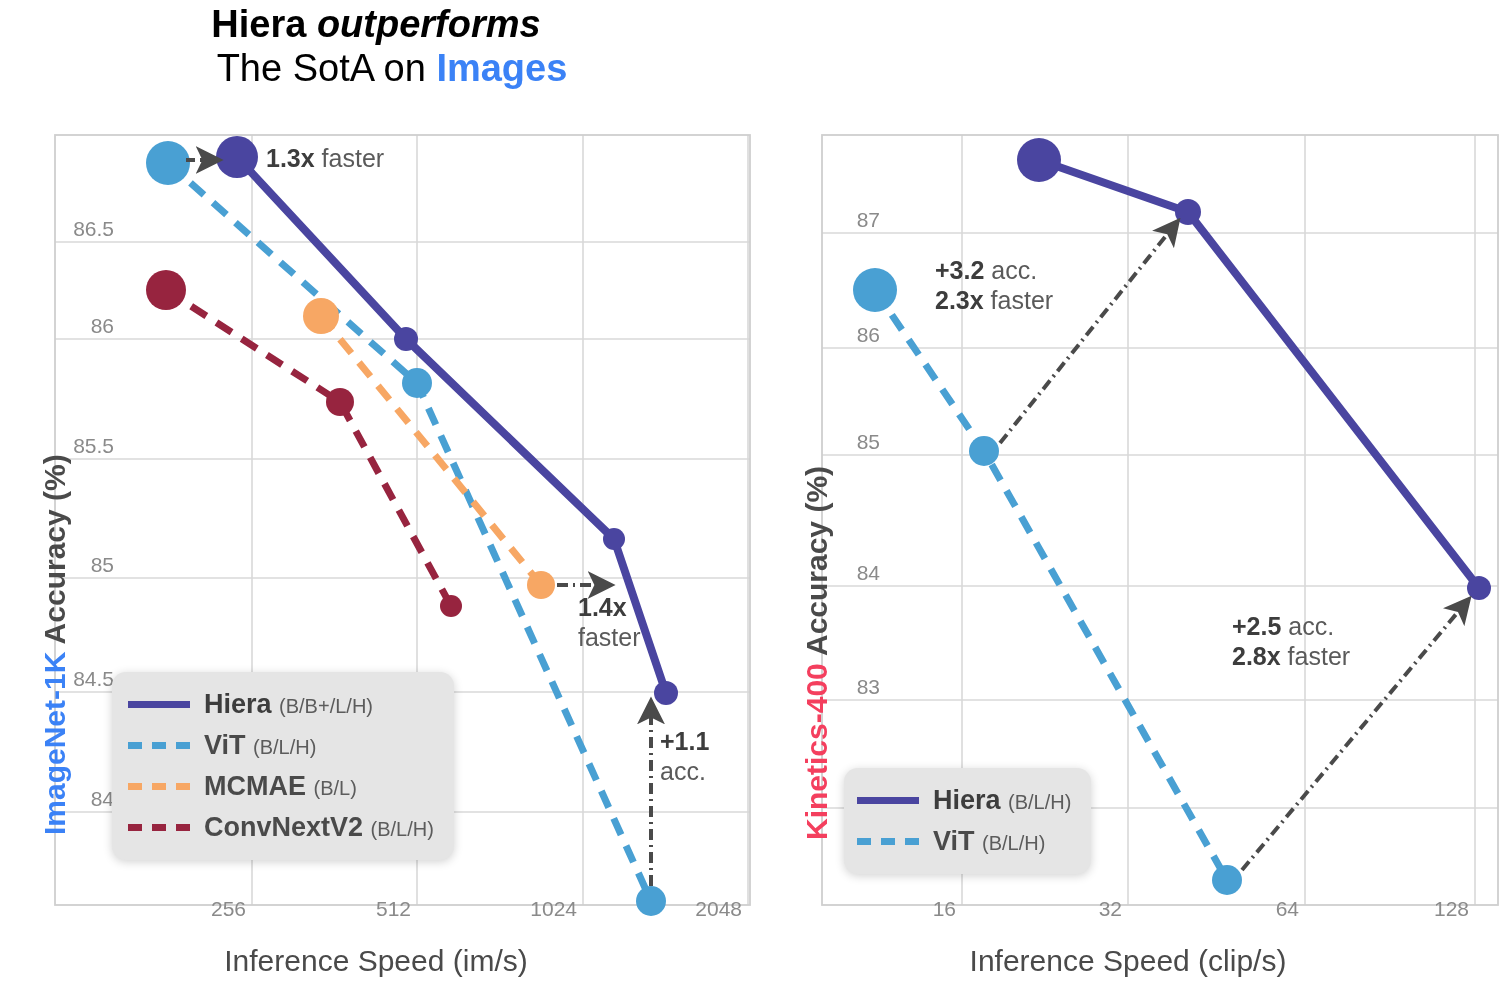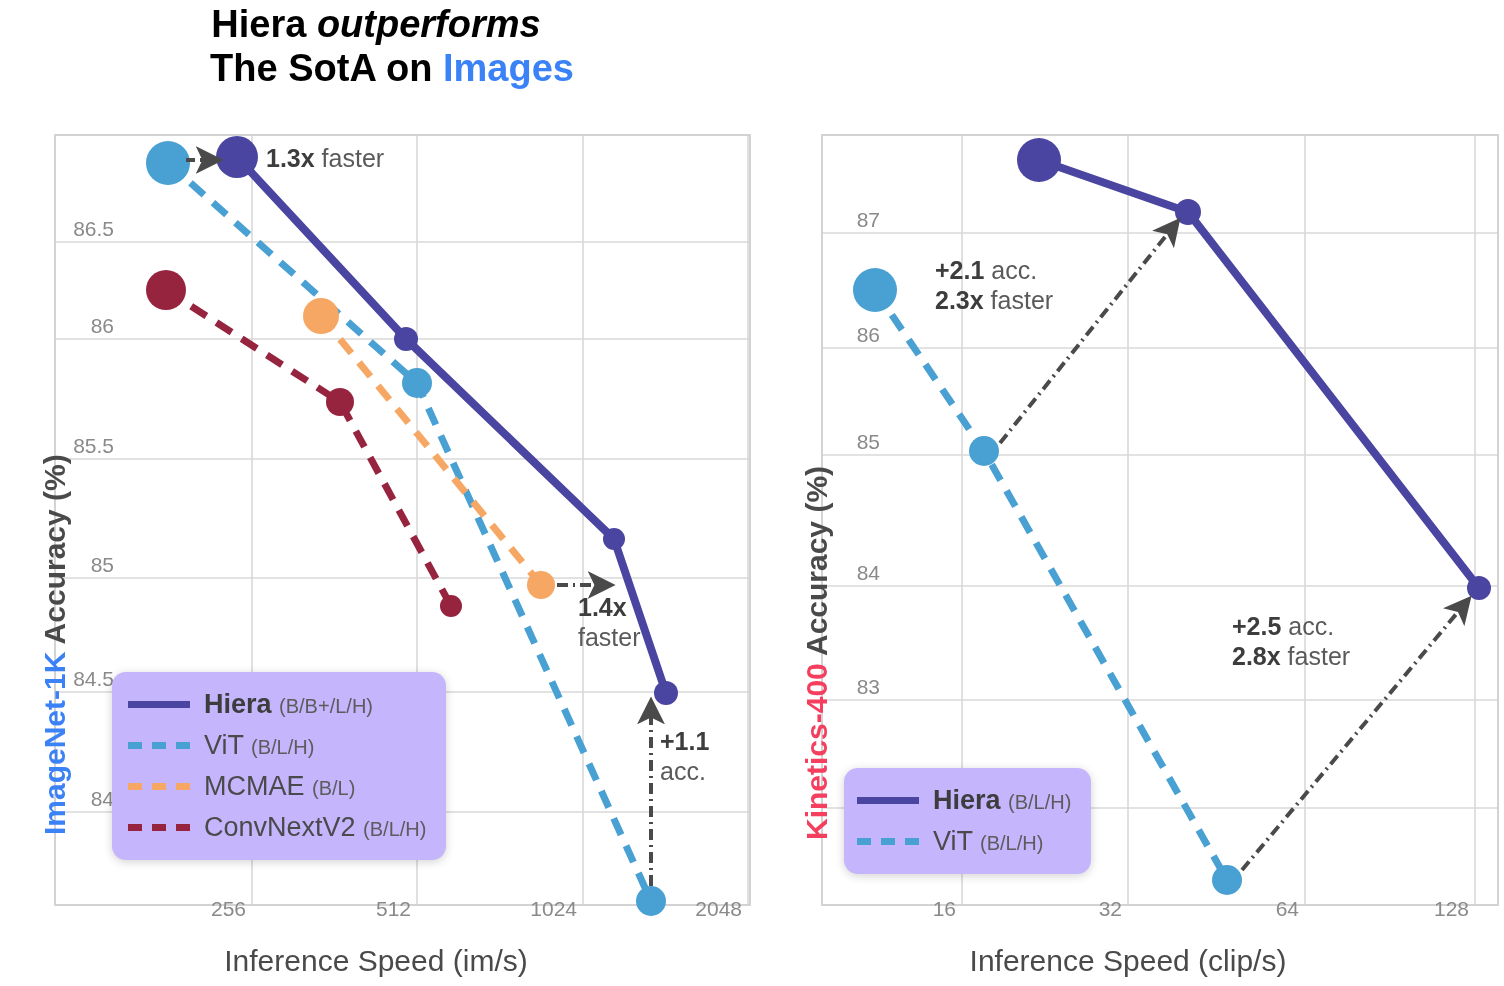--- a/index.html
+++ b/index.html
@@ -4,43 +4,43 @@
 <style>
   html,body{margin:0;padding:0;background:#ffffff;}
   body{width:1504px;height:986px;font-family:"Liberation Sans",sans-serif;overflow:hidden;}
   .page{position:relative;width:1504px;height:704px;}
   .panel{position:absolute;top:0;height:986px;width:752px;}
   .panel.left{left:0;}
   .panel.right{left:752px;}
   .title{position:absolute;left:0;width:752px;top:2px;text-align:center;
          font-size:38px;line-height:44px;color:#000;font-weight:700;}
   .title .ital{font-style:italic;font-weight:700;}
-  .title .plain{font-weight:700;font-style:normal;margin-left:32px;}
+  .title .plain{font-weight:400;font-style:normal;margin-left:32px;}
   .title .accent-img{color:#3b82f6;font-weight:700;font-style:normal;}
   .title .accent-vid{color:#f43f5e;font-weight:700;font-style:normal;}
   .plot{position:absolute;}
   svg{display:block;overflow:visible;}
   .grid-line{stroke:#d9d9d9;stroke-width:1.6;}
   .axis-border{stroke:#cfcfcf;stroke-width:1.8;fill:none;}
   .ticklabel{fill:#8a8a8a;font-size:21px;font-family:"Liberation Sans",sans-serif;}
   .ylab-wrap{position:absolute;transform-origin:0 0;}
   .axis-title{font-size:30px;font-weight:700;color:#4a4a4a;white-space:nowrap;
               font-family:"Liberation Sans",sans-serif;}
   .axis-title .ds-img{color:#3b82f6;}
   .axis-title .ds-vid{color:#f43f5e;}
   .xaxis-title{position:absolute;width:752px;left:0;text-align:center;bottom:8px;
                font-size:30px;font-weight:400;color:#4a4a4a;}
   .anno{position:absolute;font-size:25px;color:#5a5a5a;white-space:nowrap;line-height:30px;}
   .anno b{color:#3d3d3d;font-weight:700;}
-  .legend{position:absolute;background:#c4b5fd;border-radius:14px;
+  .legend{position:absolute;background:#e5e5e5;border-radius:14px;
           box-shadow:0 2px 10px rgba(0,0,0,0.18);padding:12px 20px 12px 16px;}
   .legend-row{display:flex;align-items:center;height:41px;}
   .legend-swatch{width:62px;height:0;margin-right:14px;flex:0 0 62px;}
   .legend-text{font-size:27px;color:#4a4a4a;white-space:nowrap;}
-  .legend-text .nm{font-weight:400;}
+  .legend-text .nm{font-weight:700;}
   .legend-text .nm.bold{font-weight:700;color:#3d3d3d;}
   .legend-text .variant{font-size:20px;color:#5c5c5c;}
 </style>
 </head>
 <body>
 
 <div class="page">
 
   <div class="panel left">
     <div class="title">
@@ -209,21 +209,21 @@
 
     <div class="ylab-wrap" style="left:48px;top:840px;transform:rotate(-90deg);">
       <span class="axis-title">
         <span class="ds-vid">Kinetics-400</span><span> Accuracy (%)</span>
       </span>
     </div>
 
     <div class="xaxis-title">Inference Speed (clip/s)</div>
 
     <div class="anno" style="left:183px;top:255px;">
-      <b>+2.1</b><span> acc.</span><br>
+      <b>+3.2</b><span> acc.</span><br>
       <b>2.3x</b><span> faster</span>
     </div>
     <div class="anno" style="left:480px;top:611px;">
       <b>+2.5</b><span> acc.</span><br>
       <b>2.8x</b><span> faster</span>
     </div>
 
     <div class="legend" style="left:92px;top:768px;padding-left:13px;">
       <div class="legend-row">
         <span class="legend-swatch" style="border-top:7px solid #4a45a0;"></span>

